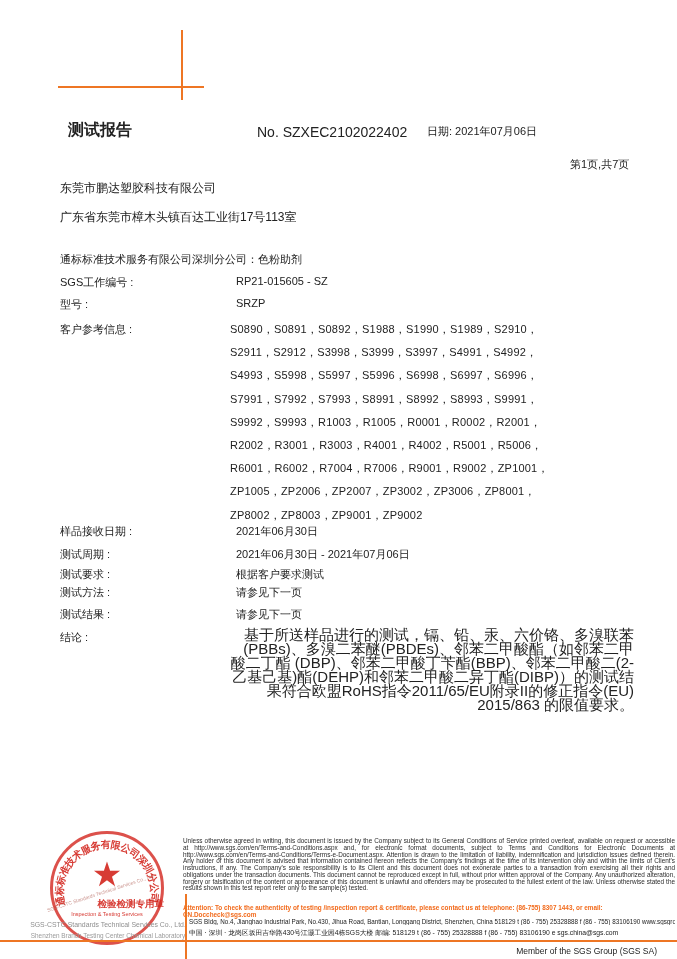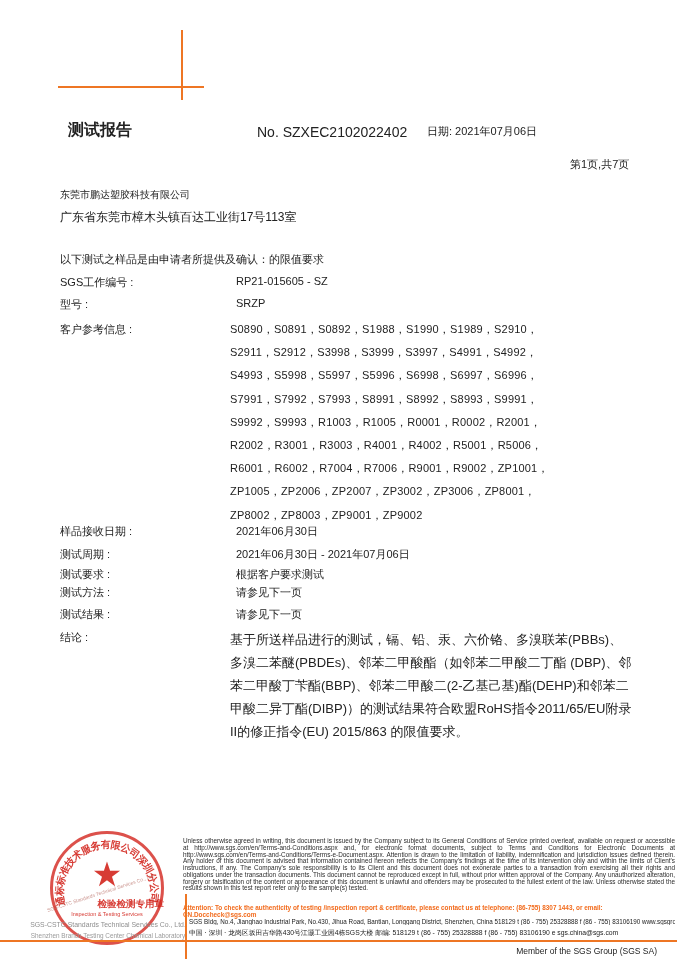--- a/index.html
+++ b/index.html
@@ -12,31 +12,31 @@
           letter-spacing:-2px; color:#8d8d8d; font-family:"Liberation Sans",sans-serif; }
   .logo-hline { position:absolute; left:58px; top:86px; width:146px; height:2px; background:#ee7624; }
   .logo-vline { position:absolute; left:181px; top:30px; width:2px; height:70px; background:#ee7624; }
 
   .title-row { position:absolute; left:8px; top:120px; width:677px; height:22px; }
   .doc-title { position:absolute; left:60px; top:0; font-size:16px; font-weight:bold; color:#222; }
   .report-no { position:absolute; left:249px; top:4px; font-size:14px; color:#222; }
   .date-label { position:absolute; left:419px; top:4px; font-size:11px; color:#222; }
   .page-label { position:absolute; left:562px; top:4px; font-size:11px; color:#222;margin-top:33px; }
 
-  .applicant-name { position:absolute; left:60px; top:188px; font-size:10px; color:#222; }
+  .applicant-name { position:absolute; left:60px; top:180px; font-size:12px; color:#222; }
   .applicant-addr { position:absolute; left:60px; top:209px; font-size:12px; color:#222; }
 
   
   .intro { position:absolute; left:60px; top:252px; font-size:11px; color:#222; }
   .lbl { position:absolute; left:60px; font-size:11px; color:#222; }
   .val { position:absolute; left:236px; font-size:11px; color:#222; }
   .ref-lines { position:absolute; left:230px; top:318px; font-size:11px; color:#222; }
   .ref-lines div { height:23.2px; line-height:23.2px; letter-spacing:0.2px; }
-  .concl-text { position:absolute; left:230px; top:628px; width:404px; font-size:13px;
-                line-height:23px; color:#222; }
+  .concl-text { position:absolute; left:230px; top:628px; width:404px; font-size:15px;
+                line-height:14px; color:#222;text-align:right; }
 
   
   .legal { position:absolute; left:183px; top:838px; width:492px; font-size:6.4px;
            line-height:6.75px; color:#2c2c2c; text-align:justify; }
   .attention { position:absolute; left:183px; top:905px; width:492px; font-size:6.4px;
                line-height:6.8px; color:#f26a1b; font-weight:bold; }
   .addr-en { position:absolute; left:189px; top:918px; width:486px; font-size:6.3px;
              color:#222; white-space:nowrap; overflow:hidden; }
   .addr-cn { position:absolute; left:189px; top:927.5px; width:486px; font-size:6.8px;
              color:#222; white-space:nowrap; overflow:hidden; }
@@ -74,21 +74,21 @@
   <div class="title-row">
     <span class="doc-title">测试报告</span>
     <span class="report-no">No. SZXEC2102022402</span>
     <span class="date-label">日期: 2021年07月06日</span>
     <span class="page-label">第1页,共7页</span>
   </div>
 
   <div class="applicant-name">东莞市鹏达塑胶科技有限公司</div>
   <div class="applicant-addr">广东省东莞市樟木头镇百达工业街17号113室</div>
 
-  <div class="intro">以下测试之样品是由申请者所提供及确认：的限值要求</div>
+  <div class="intro">通标标准技术服务有限公司深圳分公司：色粉助剂</div>
 
   <span class="lbl" style="top:275px">SGS工作编号 :</span>
   <span class="val" style="top:275px">RP21-015605 - SZ</span>
 
   <span class="lbl" style="top:297px">型号 :</span>
   <span class="val" style="top:297px">SRZP</span>
 
   <span class="lbl" style="top:322px">客户参考信息 :</span>
   <div class="ref-lines">
     <div>S0890，S0891，S0892，S1988，S1990，S1989，S2910，</div>

